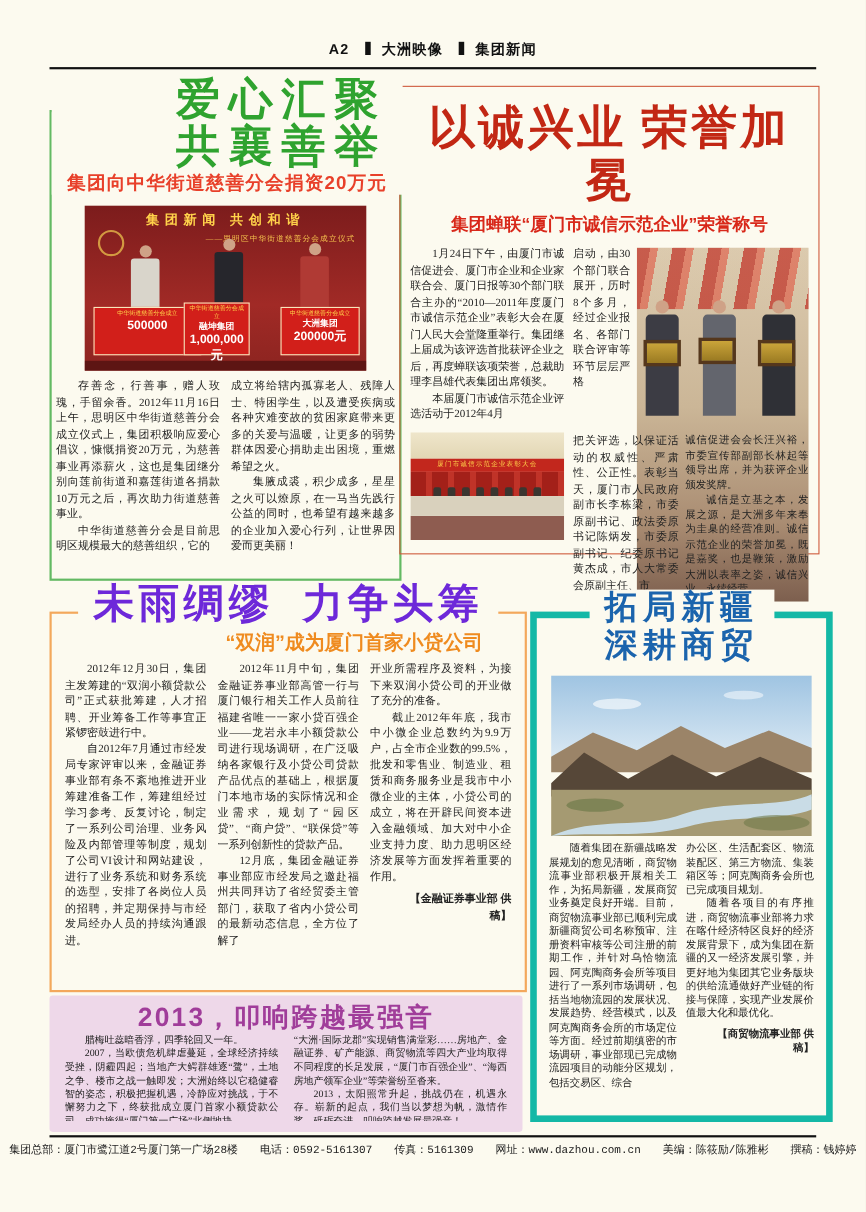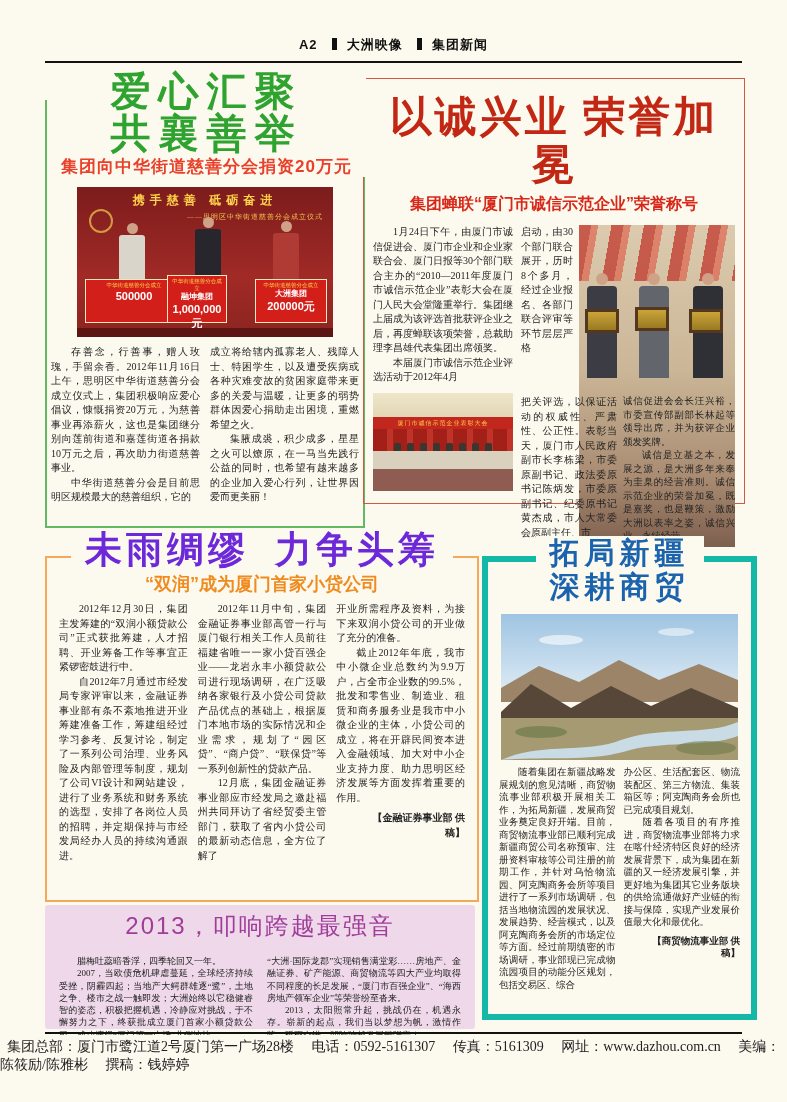--- a/index.html
+++ b/index.html
@@ -7,27 +7,27 @@
   .page{position:relative;width:787px;height:1102px;background:var(--paper);margin:0 auto;
         overflow:hidden;font-family:"Liberation Serif","DejaVu Serif",serif;color:#222;}
   .abs{position:absolute;}
 
   
   .hdr{top:36px;left:0;width:100%;text-align:center;font-family:"Liberation Sans","DejaVu Sans",sans-serif;
        font-size:13px;font-weight:bold;color:#111;letter-spacing:1px;}
   .hdr .bar{display:inline-block;width:5px;height:12px;background:#111;margin:0 5px -1px 10px;}
   .hline{top:61px;left:45px;width:697px;height:2px;background:#111;}
   .fline{top:1032px;left:45px;width:697px;height:2px;background:#111;}
-  .ftr{top:1038px;left:0;width:100%;text-align:left;font-size:14px;color:#222;
-       font-family:Liberation Serif, serif;}
+  .ftr{top:1038px;left:0;width:100%;text-align:center;font-size:10px;color:#222;
+       font-family:Liberation Mono, monospace;}
   .ftr span{margin:0 7px;}
 
   
   .ov-title{position:relative;z-index:2;width:max-content;max-width:95%;background:var(--paper);
-            text-align:center;padding:0 14px;margin:-32px auto 0;}
+            text-align:right;padding:0 14px;margin:-32px auto 0;}
   .cols{display:flex;gap:10px;padding:0 4px;text-align:justify;overflow:hidden;}
   .col{flex:1;overflow:hidden;}
   .cols p,.h-body p{margin:0;text-indent:2em;}
   p.ni{text-indent:0;}
   .byline{font-weight:bold;text-indent:0;margin-top:6px !important;text-align:right;}
 
   
   .box-charity{left:45px;top:100px;width:316px;height:424px;border:2px solid #63b963;}
   .c-title{font-family:"Liberation Sans",sans-serif;font-weight:bold;color:#2fa32f;
            font-size:40px;line-height:42px;letter-spacing:8px;}
@@ -99,23 +99,23 @@
 
   
   .box-xj{left:482px;top:556px;width:263px;height:452px;border:6px solid #14b8a6;}
   .x-title{font-family:"Liberation Sans",sans-serif;font-weight:bold;color:#1b64ad;
      font-size:30px;line-height:34px;letter-spacing:5px;}
   .ph-xj{display:block;margin:10px auto 6px;}
   .xj-body{font-size:9.5px;line-height:12.5px;height:238px;padding:0 11px;gap:8px;}
 
   
   .box-mile{left:45px;top:905px;width:430px;height:124px;background:#eed8e9;border-radius:3px;}
-  .m-title{text-align:center;font-family:"Liberation Sans",sans-serif;font-weight:normal;
+  .m-title{text-align:center;font-family:"Liberation Sans",sans-serif;font-weight:bold;
      color:#a03d9a;font-size:24px;line-height:26px;letter-spacing:2px;margin-top:8px;}
-  .mile-body{font-size:9px;line-height:12.3px;height:80px;margin-top:16px;padding:0 14px;gap:14px;}
+  .mile-body{font-size:9px;line-height:12.3px;height:80px;margin-top:0;padding:0 14px;gap:14px;}
 </style>
 </head>
 <body>
 
 <div class="page">
 
   <div class="abs hdr">
     <span>A2</span>
     <span class="bar"></span>
     <span>大洲映像</span>
@@ -126,21 +126,21 @@
 
   <div class="abs box-charity">
     <div class="ov-title">
       <div class="c-title">爱心汇聚</div>
       <div class="c-title">共襄善举</div>
       <div class="c-sub">集团向中华街道慈善分会捐资20万元</div>
     </div>
 
     <div class="ph ph-charity">
       <div class="pc-logo"></div>
-      <div class="pc-banner">携手慈善 砥砺奋进</div>
+      <div class="pc-banner">集团新闻 共创和谐</div>
       <div class="pc-sub">——思明区中华街道慈善分会成立仪式</div>
       <div class="pc-person" style="left:42px;top:36px;">
         <div class="head"></div>
           <div class="torso" style="background:#d9d5cb;"></div>
       </div>
       <div class="pc-person" style="left:118px;top:30px;">
         <div class="head"></div>
           <div class="torso" style="background:#26262c;"></div>
       </div>
       <div class="pc-person" style="left:196px;top:34px;">

